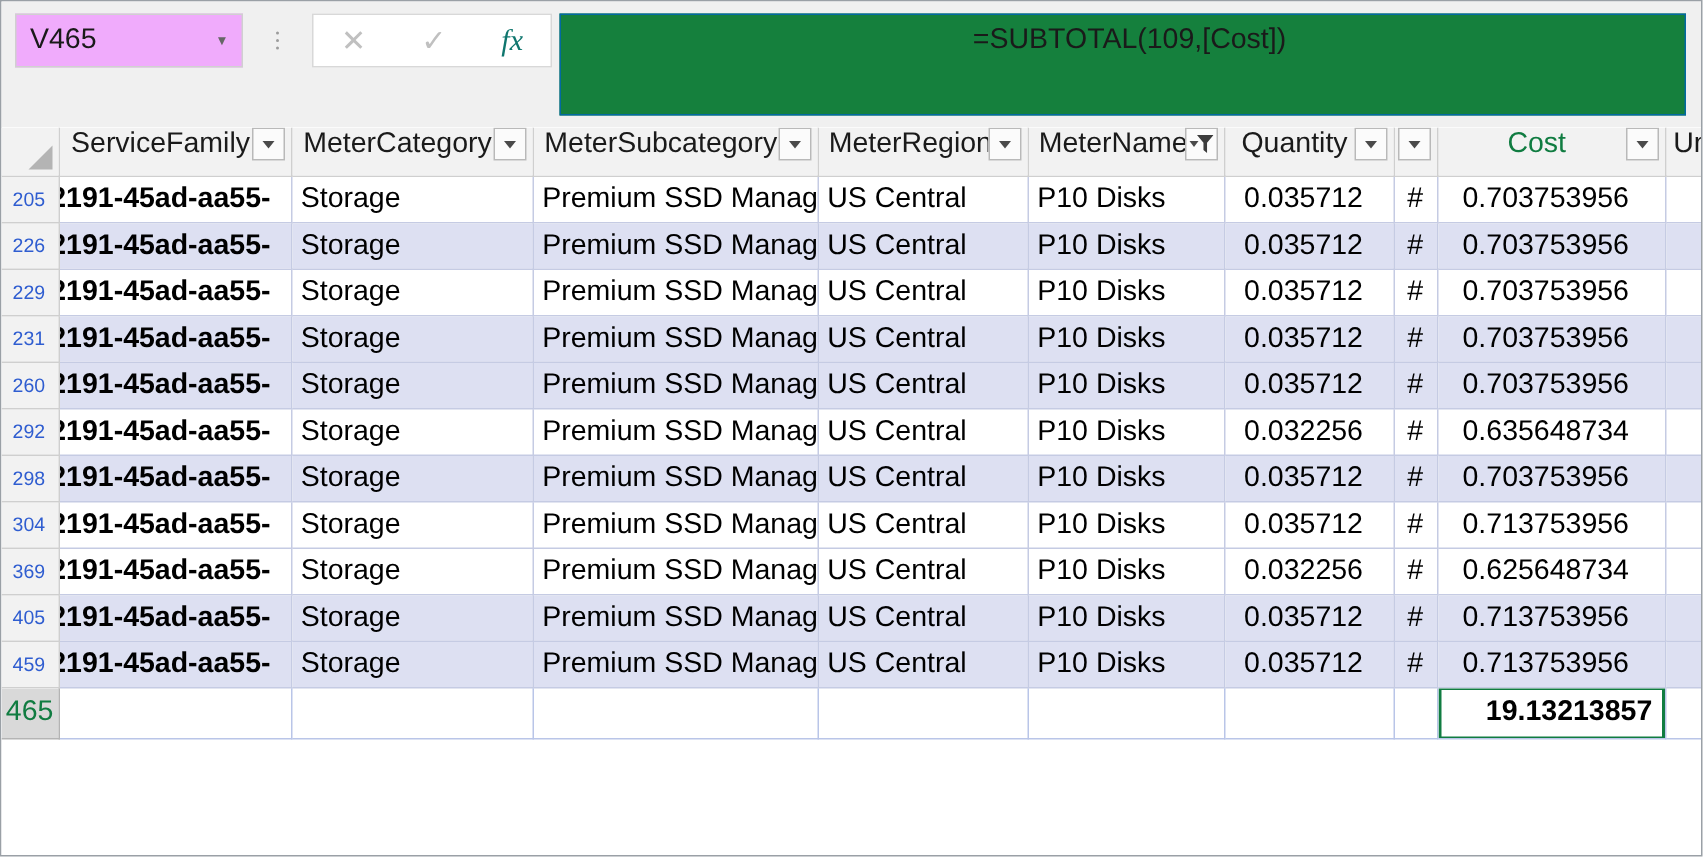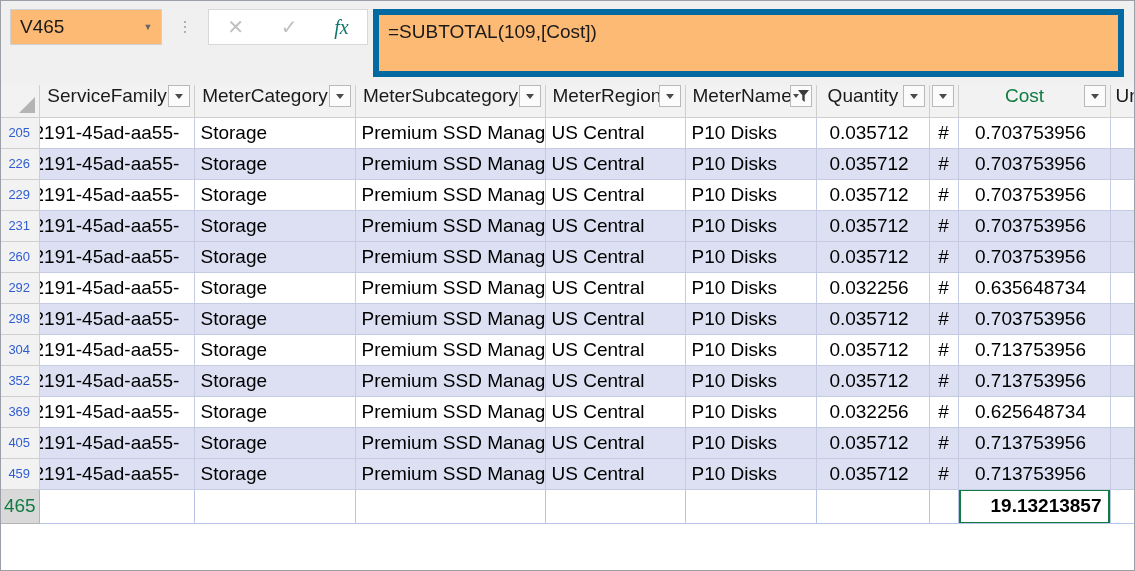--- a/index.html
+++ b/index.html
@@ -8,43 +8,43 @@
     background:#ffffff;
     font-family:"Liberation Sans", sans-serif;
     -webkit-font-smoothing:antialiased;
   }
   .app{position:relative;width:1135px;height:571px;box-sizing:border-box;border:1px solid #9aa0a6;}
 
   
   .fbar{position:relative;height:84px;background:#f0f0f0;box-sizing:border-box;}
   .namebox{
     position:absolute;left:9px;top:8px;width:152px;height:36px;
-    background:#fdba74;border:1px solid #d0d0d0;box-sizing:border-box;
+    background:#f0abfc;border:1px solid #d0d0d0;box-sizing:border-box;
     display:flex;align-items:center;
   }
   .namebox .nbtext{flex:1;padding-left:9px;font-size:19px;color:#1a1a1a;}
   .namebox .nbarrow{width:26px;text-align:center;font-size:9px;color:#666;line-height:36px;}
   .gripdots{position:absolute;left:178px;top:14px;width:12px;height:24px;
     display:flex;flex-direction:column;justify-content:center;align-items:center;gap:3px;}
   .gripdots i{display:block;width:2px;height:2px;background:#9b9b9b;border-radius:50%;}
 
   .fxgroup{
     position:absolute;left:207px;top:8px;width:160px;height:36px;
     background:#ffffff;border:1px solid #d8d8d8;box-sizing:border-box;
     display:flex;align-items:center;justify-content:space-around;
   }
   .fxgroup span{font-size:20px;}
   .ic-x{color:#c0c0c0;}
   .ic-check{color:#c0c0c0;}
   .ic-fx{color:#0f766e;font-style:italic;font-family:"Liberation Serif",serif;font-size:21px;}
 
   .formula{
     position:absolute;left:372px;top:8px;right:10px;height:68px;
-    background:#fdba74;border:6px solid #0369a1;box-sizing:border-box;
-    padding:6px 0 0 9px;font-size:19px;color:#1a1a1a;
+    background:#15803d;border:1px solid #0369a1;box-sizing:border-box;
+    padding:6px 0 0 9px;font-size:19px;color:#1a1a1a;text-align:center;
   }
 
   
   .gridwrap{position:absolute;left:0;right:0;top:84px;bottom:0;background:#ffffff;overflow:hidden;}
   table.grid{border-collapse:collapse;table-layout:fixed;width:1133px;}
   table.grid td,table.grid th{
     padding:0;margin:0;font-size:19px;font-weight:normal;
     white-space:nowrap;overflow:hidden;box-sizing:border-box;
   }
 
@@ -99,21 +99,21 @@
   tr.drow td.txt{padding-left:6px;}
   tr.drow td.num{text-align:center;padding-right:7px;}
   tr.drow td.hash{text-align:center;}
   tr.drow.band td{background:#dde0f2;}
   tr.drow td.rh{
     background:#f2f2f2;color:#2f5dd0;text-align:center;
     border:1px solid #cfcfcf;border-left:none;
     font-size:13px;padding-right:1px;
   }
   tr.drow td.sfcell{
-    color:#000;padding-left:0;position:relative;
+    color:#000;padding-left:0;position:relative;font-weight:bold;
   }
   .sfclip{position:absolute;left:-6px;top:0;right:0;height:100%;
     display:flex;align-items:center;white-space:nowrap;overflow:hidden;}
   tr.drow td.cost-col{border-right:1px solid #c5cbe3;}
   tr.drow td.unit{border-right:none;}
 
   
   tr.total td{
     height:34px;background:#ffffff;border-right:1px solid #b9c5e8;
     border-bottom:1px solid #b9c5e8;border-top:1px solid #7d8fc7;
@@ -367,34 +367,20 @@
             </td>
             <td class="txt">Storage</td>
             <td class="txt">Premium SSD Manag</td>
             <td class="txt">US Central</td>
             <td class="txt">P10 Disks</td>
             <td class="num">0.035712</td>
             <td class="hash">#</td>
             <td class="num cost-col">0.713753956</td>
             <td class="unit"></td>
           </tr>
-          <tr class="drow band">
-            <td class="rh">352</td>
-            <td class="txt sfcell">
-              <span class="sfclip">2191-45ad-aa55-</span>
-            </td>
-            <td class="txt">Storage</td>
-            <td class="txt">Premium SSD Manag</td>
-            <td class="txt">US Central</td>
-            <td class="txt">P10 Disks</td>
-            <td class="num">0.035712</td>
-            <td class="hash">#</td>
-            <td class="num cost-col">0.713753956</td>
-            <td class="unit"></td>
-          </tr>
           <tr class="drow">
             <td class="rh">369</td>
             <td class="txt sfcell">
               <span class="sfclip">2191-45ad-aa55-</span>
             </td>
             <td class="txt">Storage</td>
             <td class="txt">Premium SSD Manag</td>
             <td class="txt">US Central</td>
             <td class="txt">P10 Disks</td>
             <td class="num">0.032256</td>

